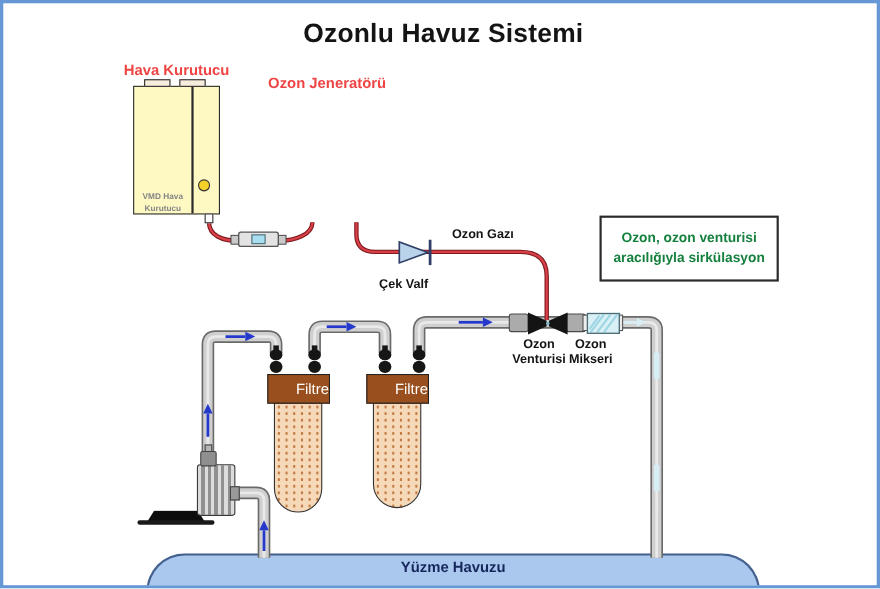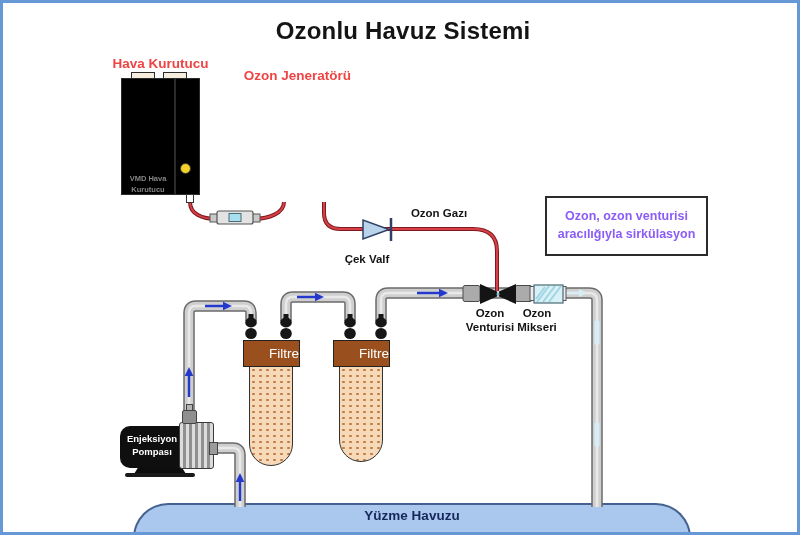--- a/index.html
+++ b/index.html
@@ -1,29 +1,29 @@
 <!DOCTYPE html>
 <html><head>
 <meta charset="utf-8">
 <style>
   html,body{margin:0;padding:0;background:#fff;}
   .canvas{position:relative;width:800px;height:535px;background:#fff;border:3px solid #6598d4;
     box-sizing:border-box;font-family:"Liberation Sans",sans-serif;overflow:hidden;}
   .abs{position:absolute;}
   .ctr{text-align:center;}
   .diagram-title{font-size:24px;font-weight:700;color:#141414;letter-spacing:.2px;}
-  .device{position:absolute;background:#000000;border:1.5px solid #2b2b2b;box-sizing:border-box;}
+  .device{position:absolute;background:#fef9c3;border:1.5px solid #2b2b2b;box-sizing:border-box;}
   .device-title{font-size:13.5px;font-weight:700;color:#ef4444;}
   .device-tab{position:absolute;width:24px;height:7px;background:#f7eddc;border:1.5px solid #2b2b2b;box-sizing:border-box;}
   .divider{position:absolute;top:0;width:1.5px;height:100%;background:#2b2b2b;}
   .model-label{position:absolute;font-size:7.5px;font-weight:600;color:#848484;line-height:1.5;text-align:center;}
   .port{position:absolute;width:8px;height:9px;background:#fff;border:1.5px solid #333;box-sizing:border-box;}
   .small-label{font-size:11.5px;font-weight:700;color:#141414;line-height:1.18;}
   .note-box{position:absolute;background:#fff;border:2px solid #2b2b2b;box-sizing:border-box;display:flex;
-    flex-direction:column;justify-content:center;font-size:12.5px;font-weight:600;color:#8b5cf6;line-height:1.42;text-align:center;}
+    flex-direction:column;justify-content:center;font-size:12.5px;font-weight:600;color:#15803d;line-height:1.42;text-align:center;}
   .filter-cap{position:absolute;background:#99501e;border:1.5px solid #222;box-sizing:border-box;
     display:flex;align-items:center;justify-content:flex-end;font-size:13.5px;font-weight:400;color:#ffffff;}
   .filter-body{position:absolute;background-color:#f6d9b8;border:1.5px solid #333;box-sizing:border-box;
     border-radius:0 0 22px 22px;background-image:radial-gradient(#c07a42 1.1px,transparent 1.35px);background-size:7px 6px;}
   .pool{position:absolute;background:#aac7ee;border:2px solid #44618f;border-bottom:none;box-sizing:border-box;
     border-radius:38px 38px 0 0;}
   .pool-label{font-size:13.5px;font-weight:600;color:#16275c;}
   .pump-motor{position:absolute;background:#0f0f0f;border-radius:10px 5px 5px 10px;color:#fff;
     font-size:9.5px;font-weight:700;line-height:1.35;text-align:center;padding-top:7px;box-sizing:border-box;}
   .pump-head{position:absolute;background:repeating-linear-gradient(90deg,#dcdcdc 0 3px,#909090 3px 6px);
@@ -178,22 +178,18 @@
   <div class="filter-cap z3" style="left:240px;top:337px;width:57px;height:27px;">
     <span>Filtre</span>
   </div>
   <div class="filter-body z3" style="left:336px;top:363px;width:44px;height:96px;"></div>
   <div class="filter-cap z3" style="left:330px;top:337px;width:57px;height:27px;">
     <span>Filtre</span>
   </div>
 
   <div class="abs z3" style="left:131px;top:461px;width:52px;height:10px;background:#0d0d0d;clip-path:polygon(12% 0,88% 0,100% 100%,0 100%);"></div>
   <div class="abs z3" style="left:122px;top:470px;width:70px;height:4px;background:#1a1a1a;border-radius:2px;"></div>
-  <div class="pump-motor z3" style="left:117px;top:423px;width:64px;height:42px;">
-    <div>Enjeksiyon</div>
-    <div>Pompası</div>
-  </div>
   <div class="pump-head z3" style="left:176px;top:419px;width:35px;height:47px;"></div>
   <div class="abs z3" style="left:183px;top:401px;width:7px;height:8px;background:#b5b5b5;border:1.5px solid #444;box-sizing:border-box;"></div>
   <div class="abs z3" style="left:179px;top:407px;width:15px;height:14px;background:#8f8f8f;border:1.5px solid #444;box-sizing:border-box;border-radius:2px;"></div>
   <div class="abs z3" style="left:206px;top:439px;width:9px;height:13px;background:#9a9a9a;border:1.5px solid #444;box-sizing:border-box;"></div>
 
 </div>
 
 </body></html>

